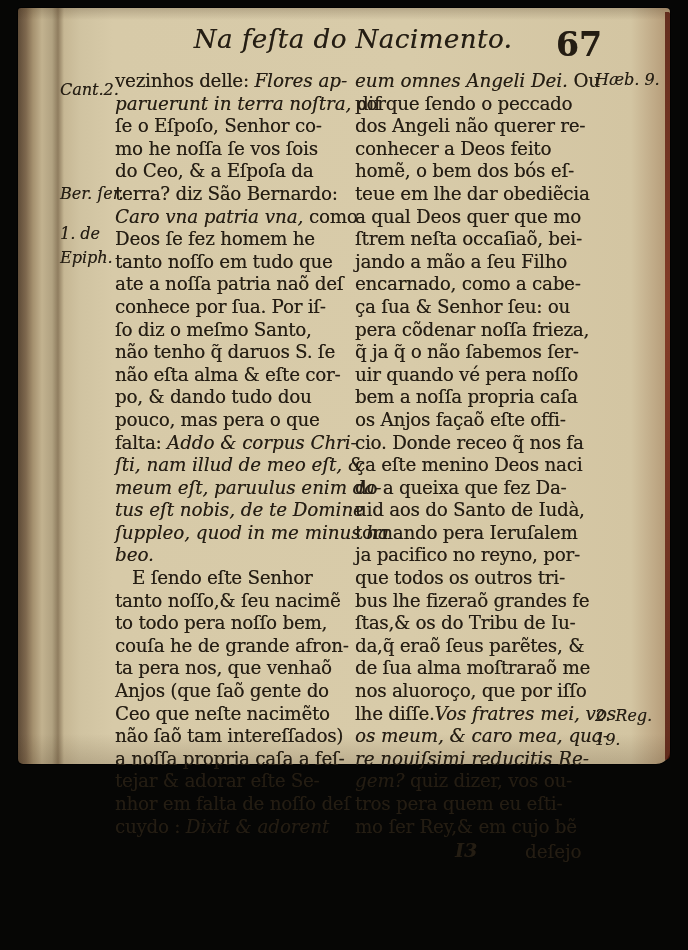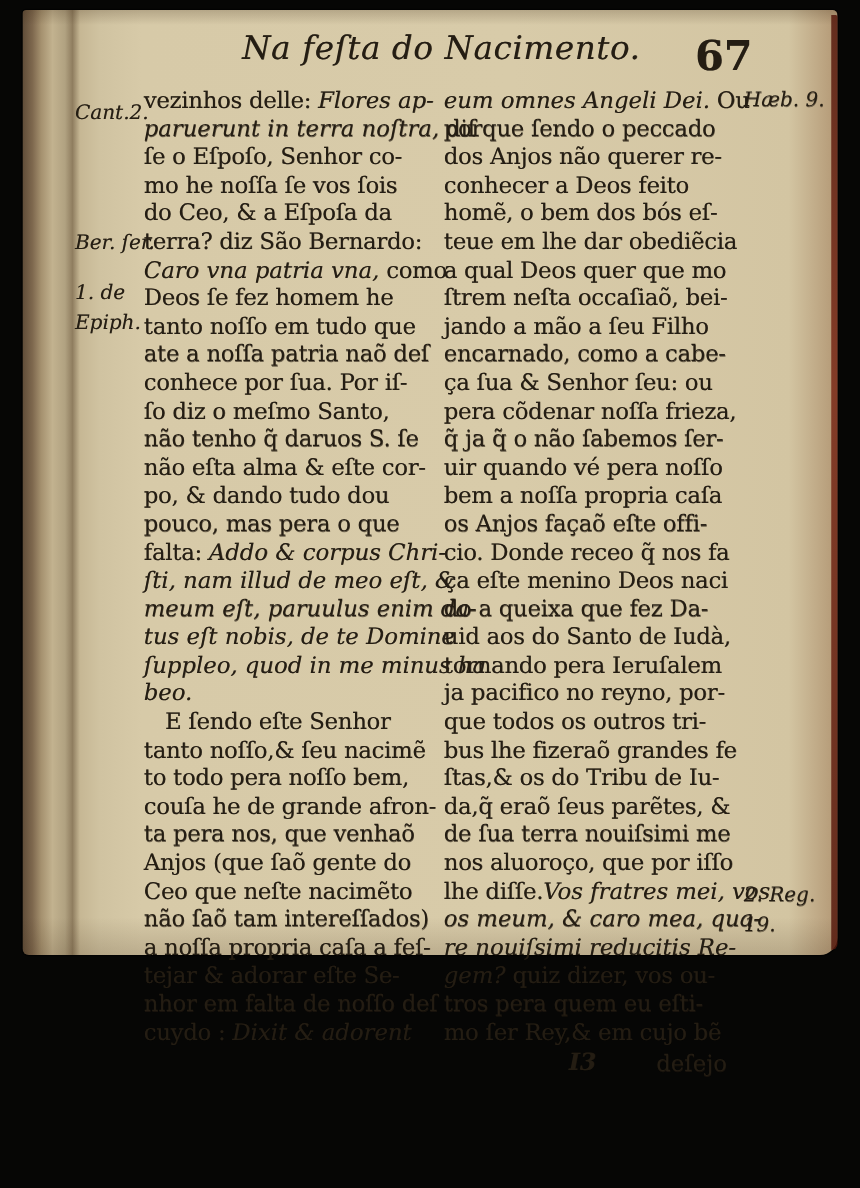--- a/index.html
+++ b/index.html
@@ -116,21 +116,21 @@
       <div class="line"><span>Ceo que neſte nacimẽto</span></div>
       <div class="line"><span>não ſaõ tam intereſſados)</span></div>
       <div class="line"><span>a noſſa propria caſa a feſ-</span></div>
       <div class="line"><span>tejar &amp; adorar eſte Se-</span></div>
       <div class="line"><span>nhor em falta de noſſo deſ</span></div>
       <div class="line"><span>cuydo : </span><span class="it">Dixit &amp; adorent</span></div>
     </div>
   <div class="col col-right" id="col-right">
       <div class="line"><span class="it">eum omnes Angeli Dei.</span><span> Ou</span></div>
       <div class="line"><span>porque ſendo o peccado</span></div>
-      <div class="line"><span>dos Anjos não querer re-</span></div>
+      <div class="line"><span>dos Angeli não querer re-</span></div>
       <div class="line"><span>conhecer a Deos feito</span></div>
       <div class="line"><span>homẽ, o bem dos bós eſ-</span></div>
       <div class="line"><span>teue em lhe dar obediẽcia</span></div>
       <div class="line"><span>a qual Deos quer que mo</span></div>
       <div class="line"><span>ſtrem neſta occaſiaõ, bei-</span></div>
       <div class="line"><span>jando a mão a ſeu Filho</span></div>
       <div class="line"><span>encarnado, como a cabe-</span></div>
       <div class="line"><span>ça ſua &amp; Senhor ſeu: ou</span></div>
       <div class="line"><span>pera cõdenar noſſa frieza,</span></div>
       <div class="line"><span>q̃ ja q̃ o não ſabemos ſer-</span></div>
@@ -140,21 +140,21 @@
       <div class="line"><span>cio. Donde receo q̃ nos fa</span></div>
       <div class="line"><span>ça eſte menino Deos naci</span></div>
       <div class="line"><span>do a queixa que fez Da-</span></div>
       <div class="line"><span>uid aos do Santo de Iudà,</span></div>
       <div class="line"><span>tornando pera Ieruſalem</span></div>
       <div class="line"><span>ja pacifico no reyno, por-</span></div>
       <div class="line"><span>que todos os outros tri-</span></div>
       <div class="line"><span>bus lhe fizeraõ grandes fe</span></div>
       <div class="line"><span>ſtas,&amp; os do Tribu de Iu-</span></div>
       <div class="line"><span>da,q̃ eraõ ſeus parẽtes, &amp;</span></div>
-      <div class="line"><span>de ſua terra nouiſsimi me</span></div>
+      <div class="line"><span>de ſua alma moſtraraõ me</span></div>
       <div class="line"><span>nos aluoroço, que por iſſo</span></div>
       <div class="line"><span>lhe diſſe.</span><span class="it">Vos fratres mei, vos</span></div>
       <div class="line"><span class="it">os meum, &amp; caro mea, qua-</span></div>
       <div class="line"><span class="it">re nouiſsimi reducitis Re-</span></div>
       <div class="line"><span class="it">gem?</span><span> quiz dizer, vos ou-</span></div>
       <div class="line"><span>tros pera quem eu eſti-</span></div>
       <div class="line"><span>mo ſer Rey,&amp; em cujo bẽ</span></div>
     </div>
 
   <div class="sig">I3</div>

